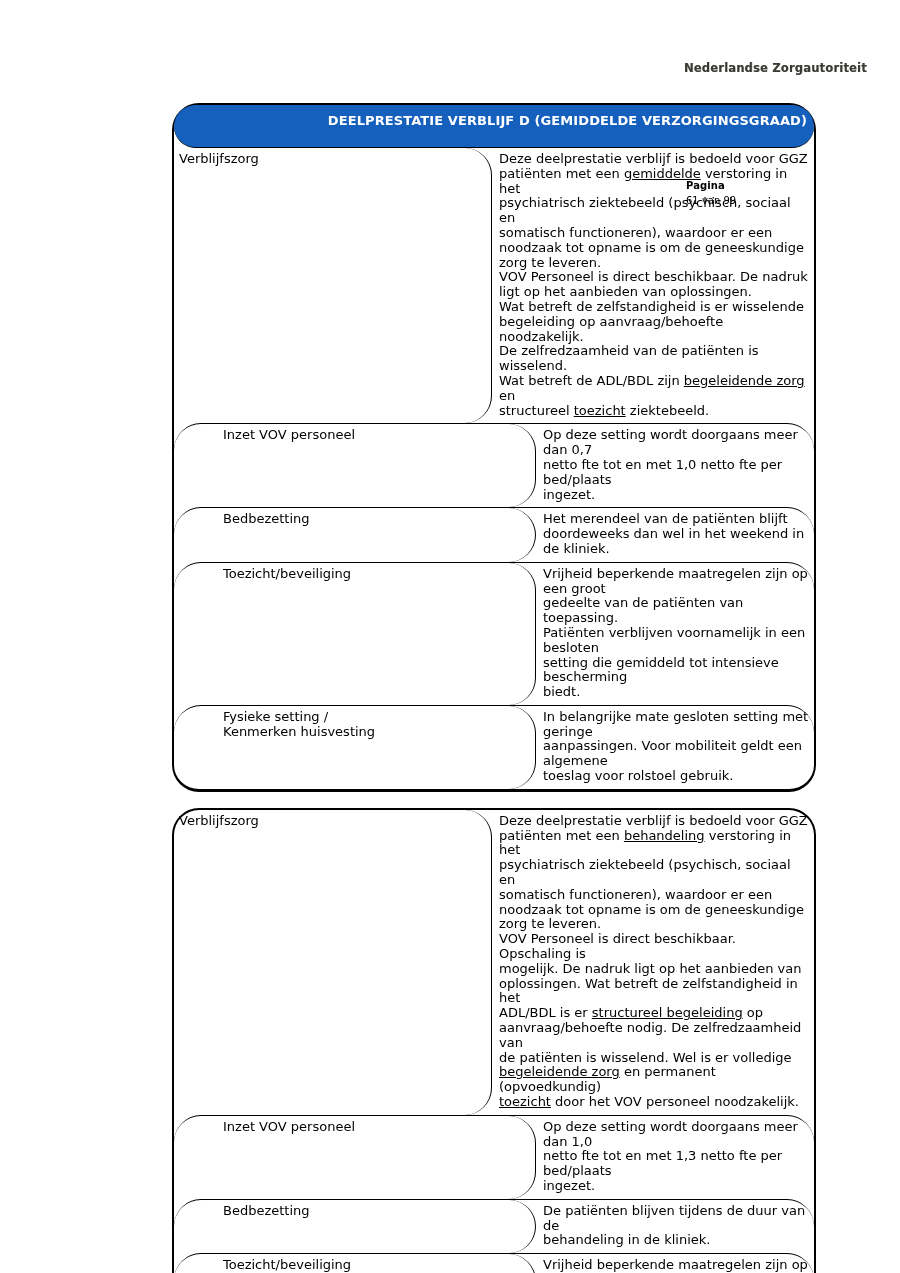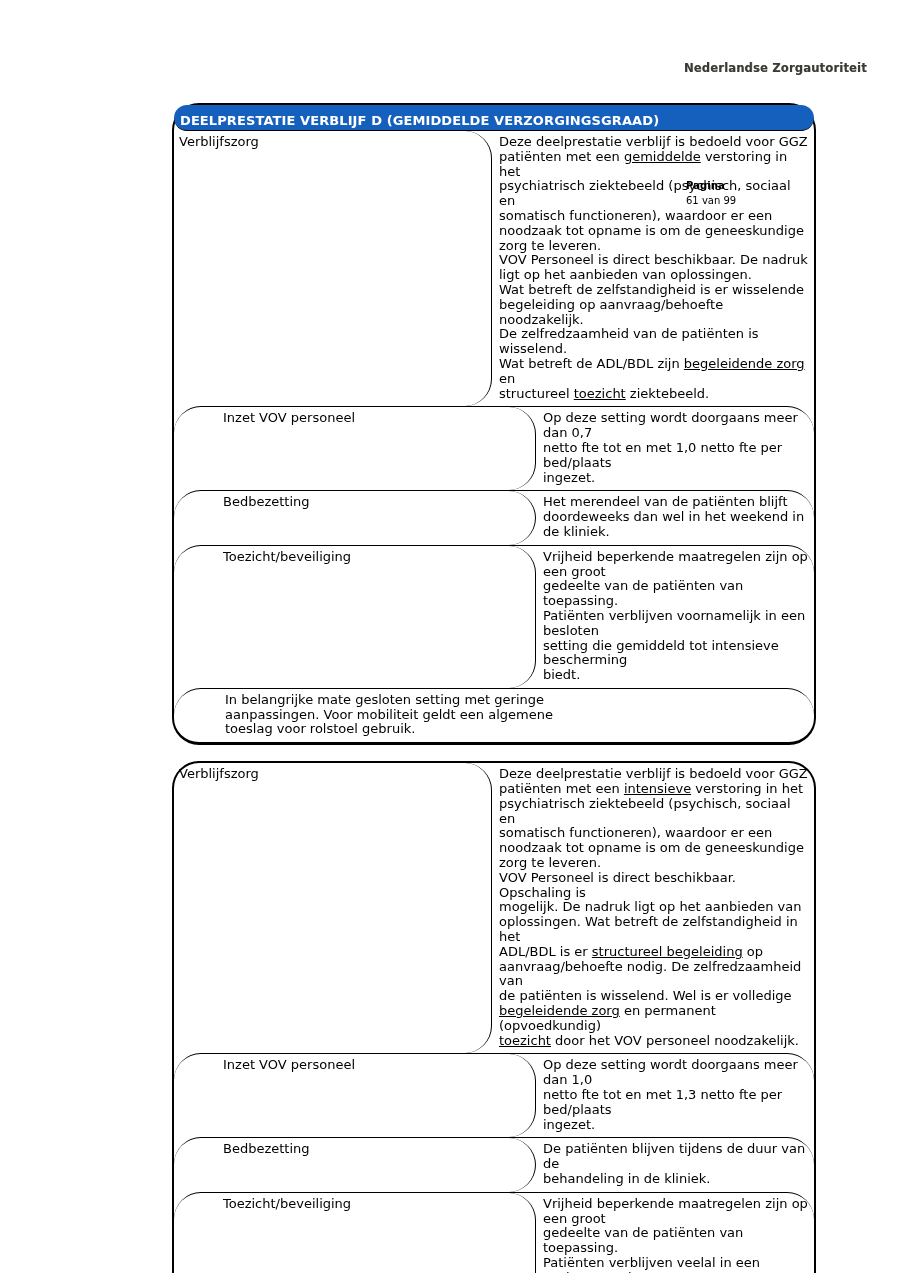--- a/index.html
+++ b/index.html
@@ -47,28 +47,29 @@
     top: 103px;
     width: 644px;
   }
   .tbl {
     border: 2px solid var(--border);
     border-bottom-width: 3px;
     background: #fff;
   }
   .tbl + .tbl { margin-top: 16px; }
   .tbl-header {
-    height: 26px;
+    height: 43px;
     background: var(--header-bg);
     color: var(--header-text);
     font-size: 13px;
     font-weight: bold;
     letter-spacing: 0.1px;
     padding: 8px 7px 0 6px;
     border-bottom: 1px solid var(--border);
+    text-align: right;
   }
   .row { display: flex; align-items: stretch; }
   .row + .row { border-top: 1px solid var(--border); padding-left: 44px; }
   .cell-label {
     flex: 0 0 318px;
     width: 318px;
     border-right: 1px solid var(--border);
     padding: 4px 8px 5px 5px;
     font-size: 13px;
     line-height: 14.8px;
@@ -128,32 +129,34 @@
       </div>
         <div class="row">
         <div class="cell-label">Toezicht/beveiliging</div>
         <div class="cell-content"><span>Vrijheid beperkende maatregelen zijn op een groot
 gedeelte van de patiënten van toepassing.
 Patiënten verblijven voornamelijk in een besloten
 setting die gemiddeld tot intensieve bescherming
 biedt.</span></div>
       </div>
         <div class="row">
+        <div class="cell-label">Fysieke setting /
+Kenmerken huisvesting</div>
         <div class="cell-content"><span>In belangrijke mate gesloten setting met geringe
 aanpassingen. Voor mobiliteit geldt een algemene
 toeslag voor rolstoel gebruik.</span></div>
       </div>
       </div>
 
     <div class="tbl">
 
     <div class="row">
         <div class="cell-label">Verblijfszorg</div>
         <div class="cell-content"><span>Deze deelprestatie verblijf is bedoeld voor GGZ
-patiënten met een </span><span class="u">intensieve</span><span> verstoring in het
+patiënten met een </span><span class="u">behandeling</span><span> verstoring in het
 psychiatrisch ziektebeeld (psychisch, sociaal en
 somatisch functioneren), waardoor er een
 noodzaak tot opname is om de geneeskundige
 zorg te leveren.
 VOV Personeel is direct beschikbaar. Opschaling is
 mogelijk. De nadruk ligt op het aanbieden van
 oplossingen. Wat betreft de zelfstandigheid in het
 ADL/BDL is er </span><span class="u">structureel begeleiding</span><span> op
 aanvraag/behoefte nodig. De zelfredzaamheid van
 de patiënten is wisselend. Wel is er volledige

